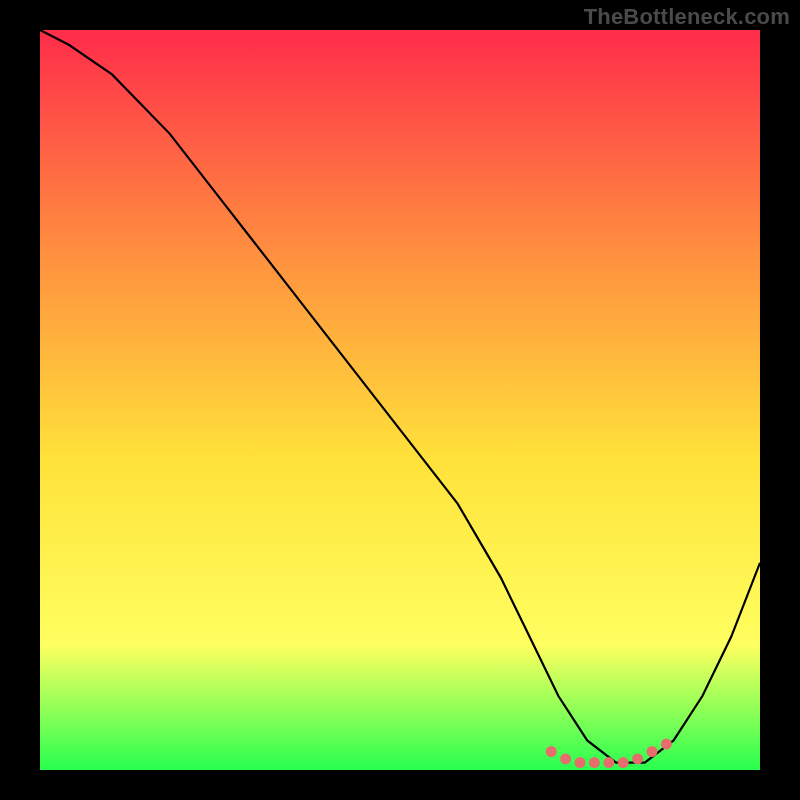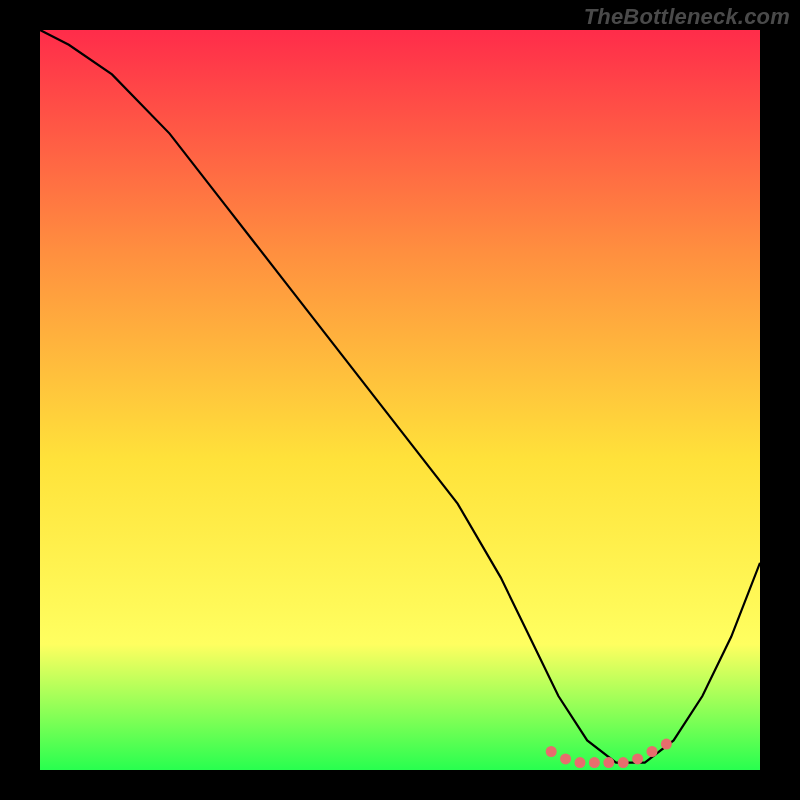--- a/index.html
+++ b/index.html
@@ -9,21 +9,20 @@
     height: 800px;
     background: #000;
     font-family: Arial, Helvetica, sans-serif;
     overflow: hidden;
   }
   .frame {
     position: relative;
     width: 800px;
     height: 716px;
     background: #000;
-    font-style: italic;
   }
   .watermark {
     position: absolute;
     top: 4px;
     right: 10px;
     color: #4a4a4a;
     font-size: 22px;
     font-weight: 600;
     letter-spacing: 0.2px;
     user-select: none;

